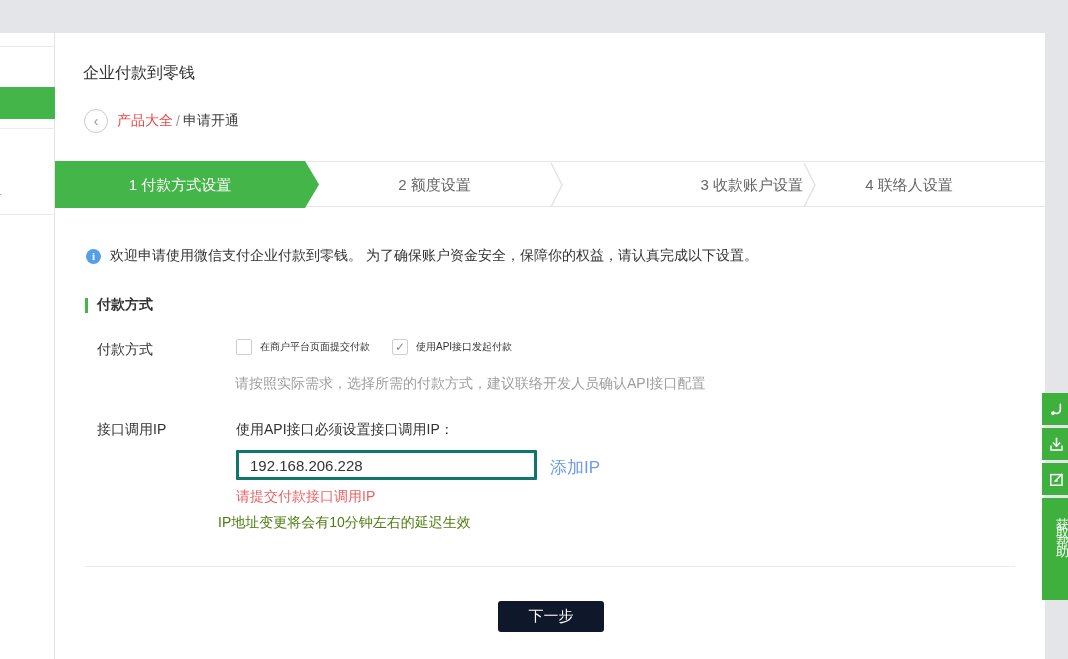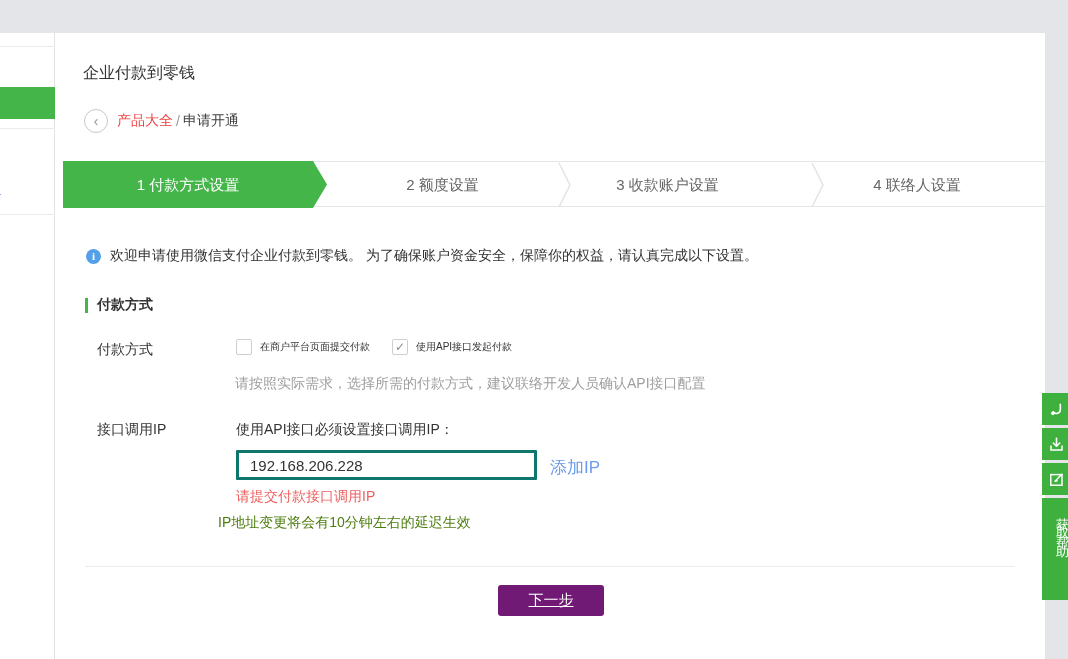--- a/index.html
+++ b/index.html
@@ -26,28 +26,28 @@
   .page-title { position:absolute; left:27px; top:30px; font-size:16px; color:#333; }
   .breadcrumb { position:absolute; left:28px; top:76px; height:24px; display:flex; align-items:center; }
   .back-circle { width:24px; height:24px; border:1px solid #c9c9c9; border-radius:50%; color:#9a9a9a;
                  font-size:15px; line-height:21px; text-align:center; cursor:pointer; }
   .crumb-parent { margin-left:9px; font-size:14px; color:#ef4444; cursor:pointer; }
   .crumb-sep { margin:0 3px; font-size:14px; color:#9a9a9a; }
   .crumb-current { font-size:14px; color:#3f3f3f; }
 
   
   .stepbar { position:absolute; left:0; top:128px; width:989px; height:46px;
-             border-top:1px solid #e6e6e6; border-bottom:1px solid #e6e6e6;margin-left:8px; }
+             border-top:1px solid #e6e6e6; border-bottom:1px solid #e6e6e6; }
   .step-active { position:absolute; left:-1px; top:-1px; width:264px; height:47px; background:#44b549;
                  color:#fff; font-size:15px; line-height:47px; text-align:center; padding-right:14px; cursor:pointer;
                  clip-path:polygon(0 0, calc(100% - 14px) 0, 100% 50%, calc(100% - 14px) 100%, 0 100%); }
   .step { position:absolute; top:0; height:46px; line-height:46px; text-align:center;
           font-size:15px; color:#666; cursor:pointer; }
   .step-2 { left:263px; width:231px; }
-  .step-3 { left:484px; width:239px; }
+  .step-3 { left:508px; width:239px;text-align:right; }
   .step-4 { left:739px; width:228px; }
   .step-sep { position:absolute; top:0; width:14px; height:46px; }
   .sep-1 { left:494px; } .sep-2 { left:747px; }
 
   
   .notice { position:absolute; left:30px; top:214px; display:flex; align-items:center; }
   .info-icon { width:15px; height:15px; border-radius:50%; background:#54a0e8; color:#fff;
                font-size:11px; font-weight:bold; line-height:15px; text-align:center;
                font-family:"Liberation Serif","DejaVu Serif",serif; flex:0 0 auto; }
   .notice-text { margin-left:9px; font-size:14px; color:#333; }
@@ -71,23 +71,23 @@
   .instruction { position:absolute; left:180px; top:388px; font-size:14px; color:#333; }
   .ip-input { position:absolute; left:180px; top:417px; width:301px; height:30px;
               border:3px solid #0f766e; border-radius:1px; padding:0 11px; font-size:15px; color:#333;
               font-family:"Liberation Sans","DejaVu Sans",sans-serif; outline:none; }
   .add-ip { position:absolute; left:494px; top:423px; font-size:17px; color:#6b9aee; cursor:pointer; }
   .error-text { position:absolute; left:180px; top:455px; font-size:14px; color:#ee5f5f; }
   .note-text { position:absolute; left:162px; top:481px; font-size:14px; color:#4d7c0f; }
 
   
   .footer-divider { position:absolute; left:29px; top:533px; width:930px; border-top:1px solid #ececec; }
-  .next-btn { position:absolute; left:442px; top:552px; width:106px; height:31px;
-              background:#701a75; border:none; border-radius:3px; color:#fff; font-size:15px;
-              cursor:pointer; font-family:"Liberation Sans","DejaVu Sans",sans-serif;text-decoration:underline; }
+  .next-btn { position:absolute; left:442px; top:568px; width:106px; height:31px;
+              background:#0f172a; border:none; border-radius:3px; color:#fff; font-size:15px;
+              cursor:pointer; font-family:"Liberation Sans","DejaVu Sans",sans-serif; }
 
   
   .float-bar { position:absolute; left:1042px; top:393px; width:34px; z-index:5; }
   .float-btn { width:34px; height:32px; background:#3db03d; margin-bottom:3px; border:none;
                display:flex; align-items:center; justify-content:flex-start; padding-left:6px; cursor:pointer; }
   .float-btn svg { display:block; }
   .float-help { width:34px; height:102px; background:#3db03d; border:none; cursor:pointer;
                 color:#fff; font-size:13px; padding:9px 0 0 6px;
                 writing-mode:vertical-rl; letter-spacing:9px; text-align:start;
                 font-family:"Liberation Sans","DejaVu Sans",sans-serif; }

